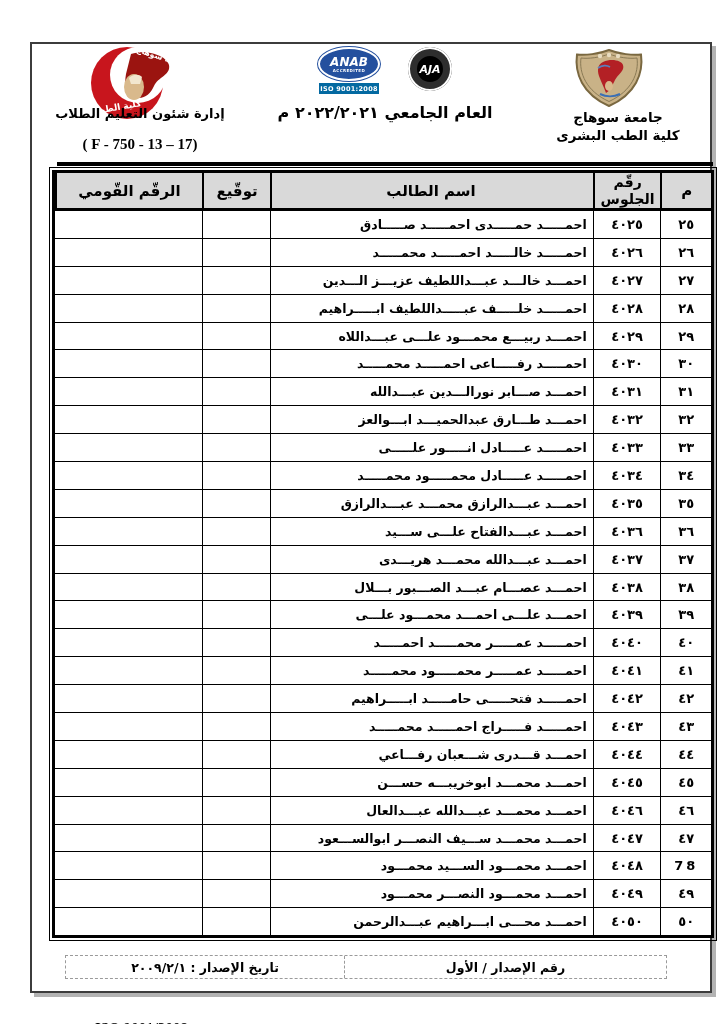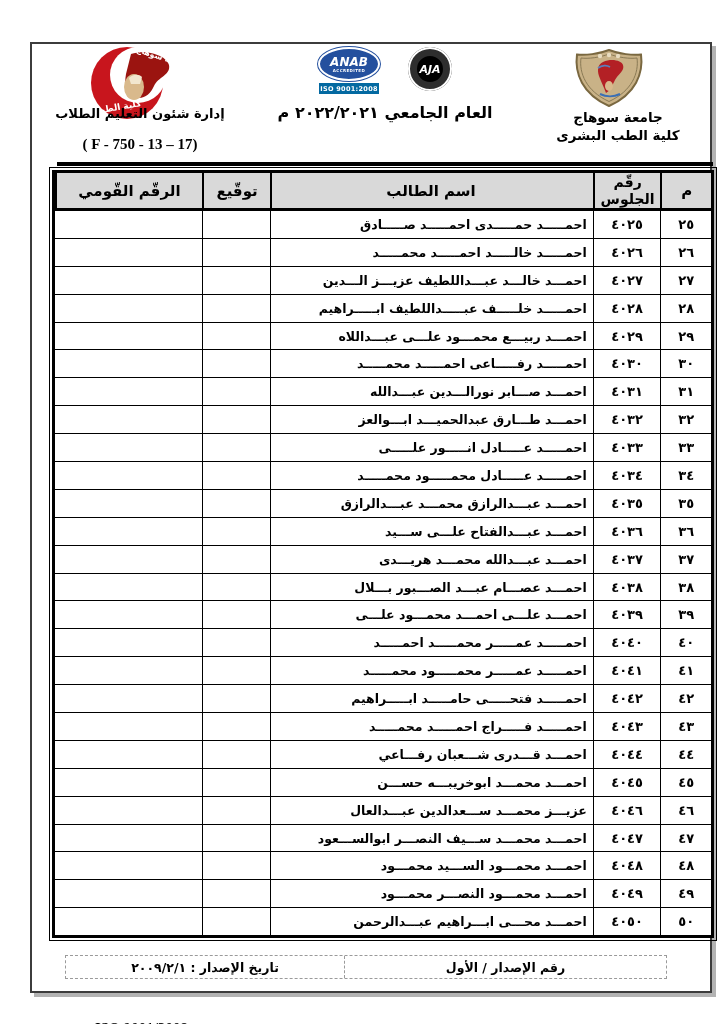--- a/index.html
+++ b/index.html
@@ -285,33 +285,33 @@
           <div class="trow">
     <div class="cell c-serial">٤٥</div>
     <div class="cell c-seat">٤٠٤٥</div>
     <div class="cell c-name rtl">احمـــد محمـــد ابوخريبـــه حســـن</div>
     <div class="cell c-sign"></div>
     <div class="cell c-nid"></div>
   </div>
           <div class="trow">
     <div class="cell c-serial">٤٦</div>
     <div class="cell c-seat">٤٠٤٦</div>
-    <div class="cell c-name rtl">عزيـــز محمـــد ســـعدالدين عبـــدالعال</div>
+    <div class="cell c-name rtl">احمـــد محمـــد عبـــدالله عبـــدالعال</div>
     <div class="cell c-sign"></div>
     <div class="cell c-nid"></div>
   </div>
           <div class="trow">
     <div class="cell c-serial">٤٧</div>
     <div class="cell c-seat">٤٠٤٧</div>
     <div class="cell c-name rtl">احمـــد محمـــد ســـيف النصـــر ابوالســـعود</div>
     <div class="cell c-sign"></div>
     <div class="cell c-nid"></div>
   </div>
           <div class="trow">
-    <div class="cell c-serial">٤٨</div>
+    <div class="cell c-serial">78</div>
     <div class="cell c-seat">٤٠٤٨</div>
     <div class="cell c-name rtl">احمـــد محمـــود الســـيد محمـــود</div>
     <div class="cell c-sign"></div>
     <div class="cell c-nid"></div>
   </div>
           <div class="trow">
     <div class="cell c-serial">٤٩</div>
     <div class="cell c-seat">٤٠٤٩</div>
     <div class="cell c-name rtl">احمـــد محمـــود النصـــر محمـــود</div>
     <div class="cell c-sign"></div>

